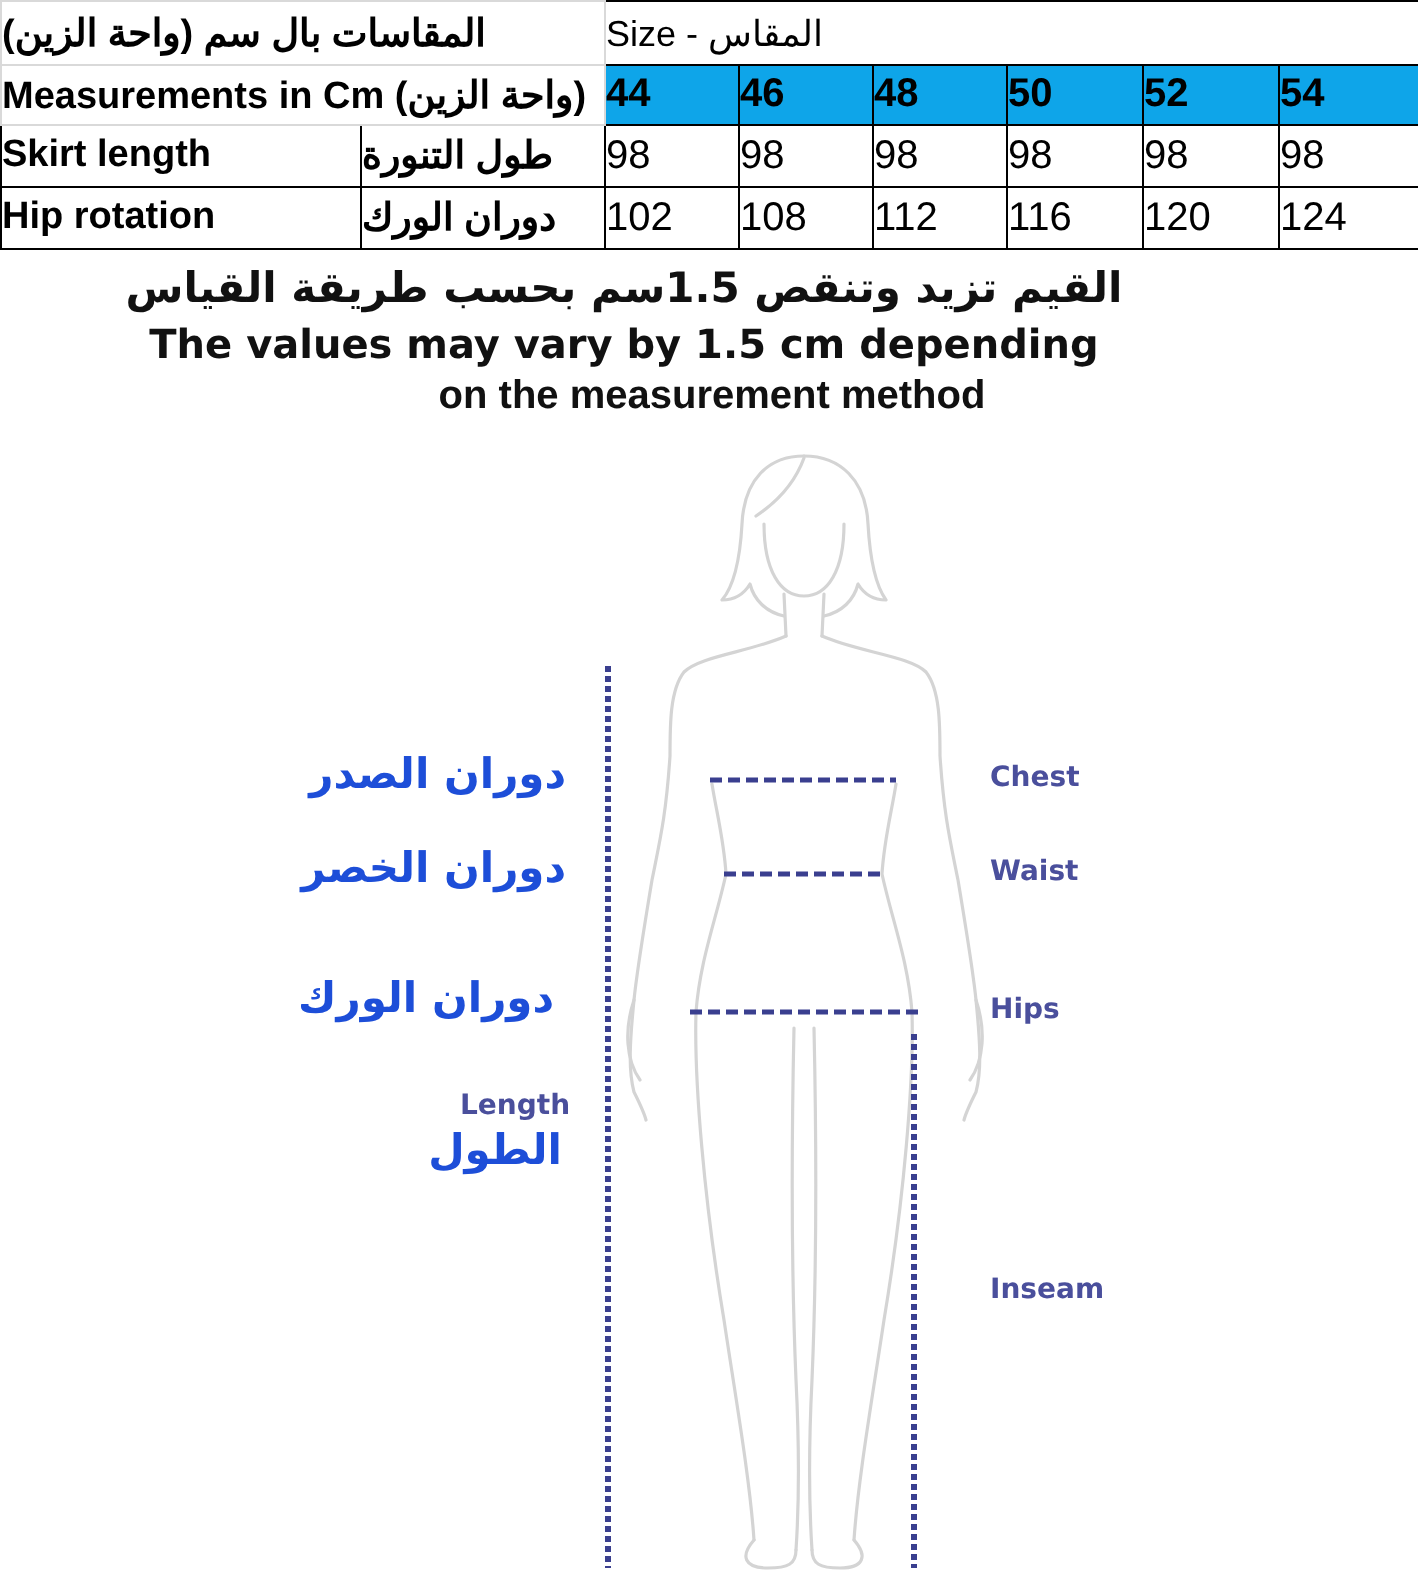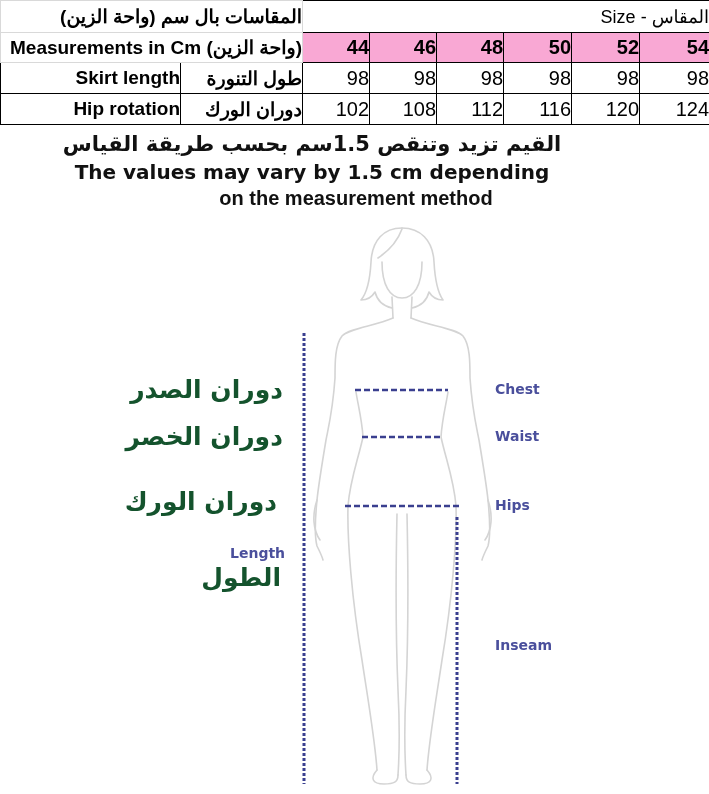--- a/index.html
+++ b/index.html
@@ -1,34 +1,34 @@
 <!DOCTYPE html>
 <html><head>
 <meta charset="utf-8">
 <style>
   html, body { margin:0; padding:0; background:#ffffff; }
   body { width:709px; height:794px; position:relative; overflow:hidden; font-family:"DejaVu Sans", sans-serif; }
   .sizetable { position:absolute; left:0; top:0; width:709px; border-collapse:collapse; table-layout:fixed; font-family:"Liberation Sans", sans-serif; }
-  .sizetable td { text-align:right; vertical-align:middle; padding:0; white-space:nowrap; overflow:hidden; }
+  .sizetable td { text-align:left; vertical-align:middle; padding:0; white-space:nowrap; overflow:hidden; }
   .r1 td { height:31px; }
   .r2 td { height:29px;margin-left:41px; }
   .r3 td, .r4 td { height:30px; }
   .hdr-left { border:1px solid #d9d9d9; font-weight:bold; font-size:19px; color:#000; }
   .size-title { border:1px solid #000; font-size:18px; color:#000; }
-  .size-cell { background:#f9a8d4; border:1px solid #000; font-weight:bold; font-size:20px; color:#000; }
+  .size-cell { background:#0ea5e9; border:1px solid #000; font-weight:bold; font-size:20px; color:#000; }
   .lbl { border:1px solid #000; font-weight:bold; font-size:19px; color:#000; }
   .val { border:1px solid #000; font-size:20px; color:#000; }
   .ar { direction:rtl; unicode-bidi:plaintext; }
   .note { position:absolute; left:0; width:624px; text-align:center; font-weight:bold; color:#111; }
   .note1 { top:132px; font-size:21px; }
   .note2 { top:160px; font-size:20px; font-family:"DejaVu Sans", sans-serif; }
   .note3 { top:187px; font-size:20px; font-family:Liberation Sans, sans-serif;margin-left:44px; }
   .figure { position:absolute; left:0; top:215px; width:709px; height:579px; }
   .mlabel { position:absolute; font-family:"DejaVu Sans", sans-serif; font-weight:bold; white-space:nowrap; }
-  .ar-lbl { color:#14532d; font-size:25px; direction:rtl; text-align:right; }
+  .ar-lbl { color:#1d4ed8; font-size:21px; direction:rtl; text-align:right; }
   .en-lbl { color:#4a4f9c; font-size:14px; }
 </style>
 </head>
 <body>
 
 <table class="sizetable">
   <colgroup>
     <col style="width:180px">
       <col style="width:122px">
     <col style="width:67px">

